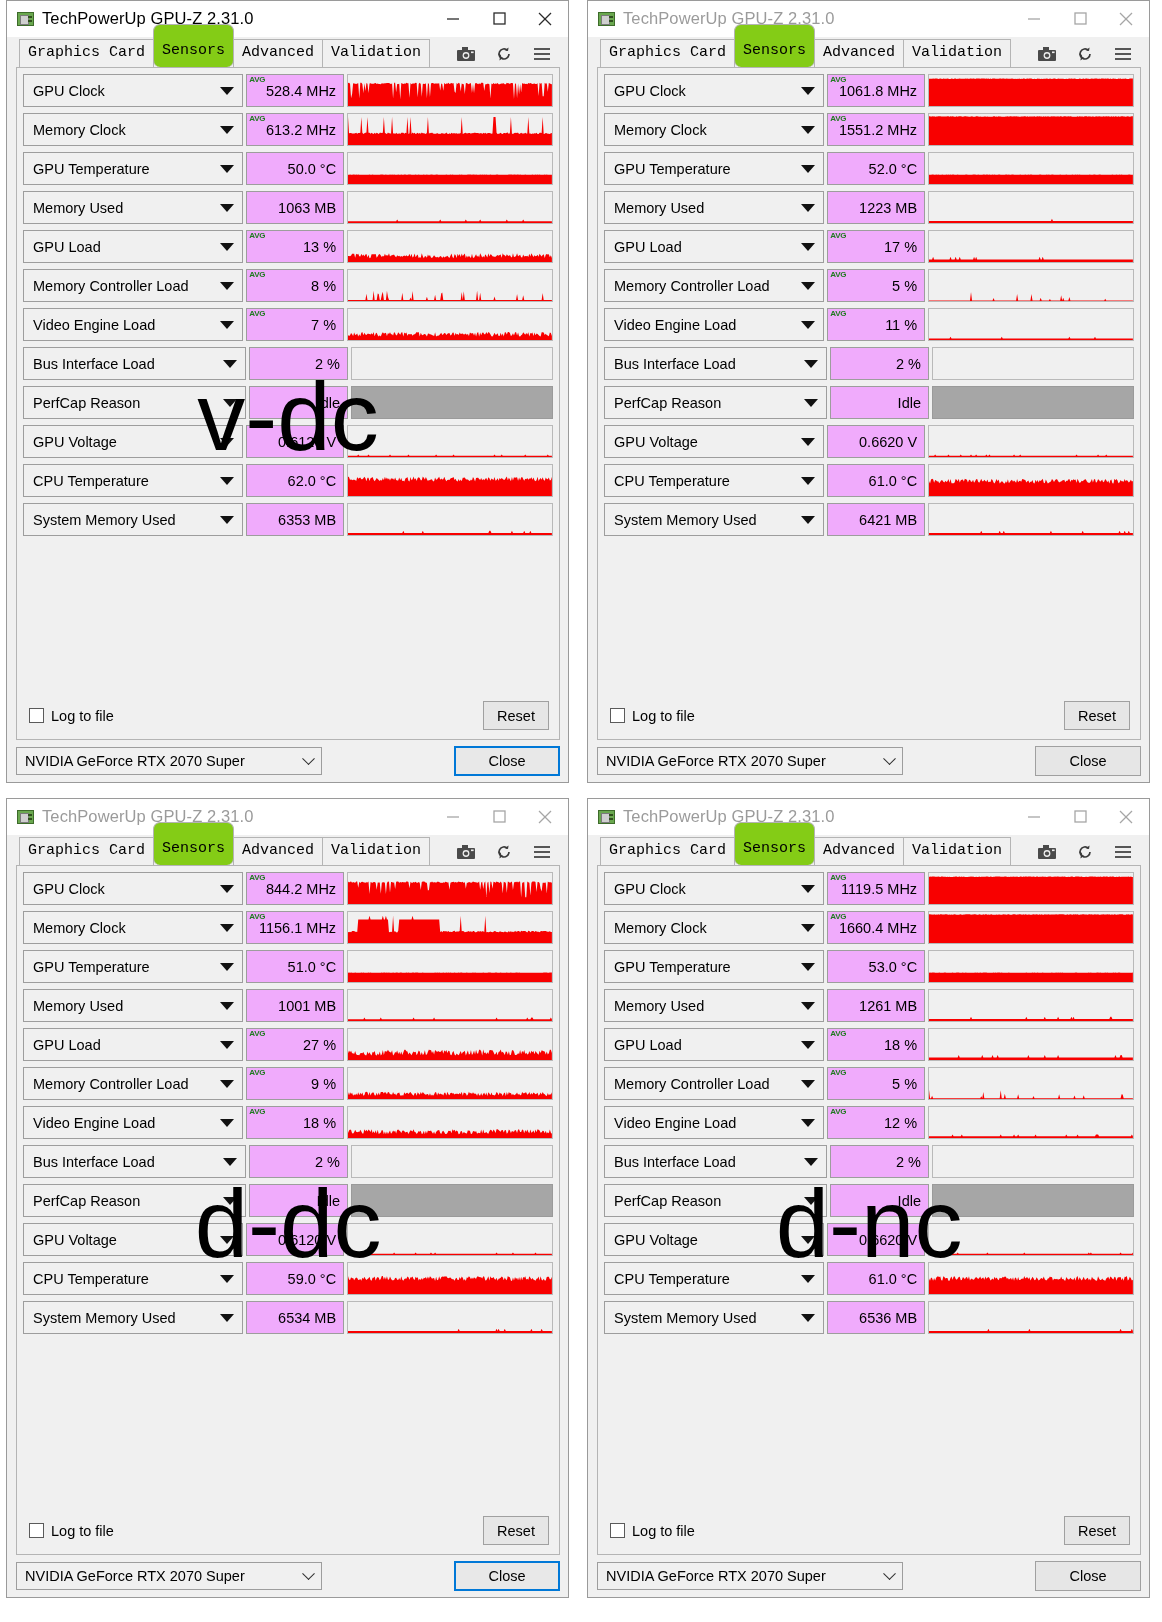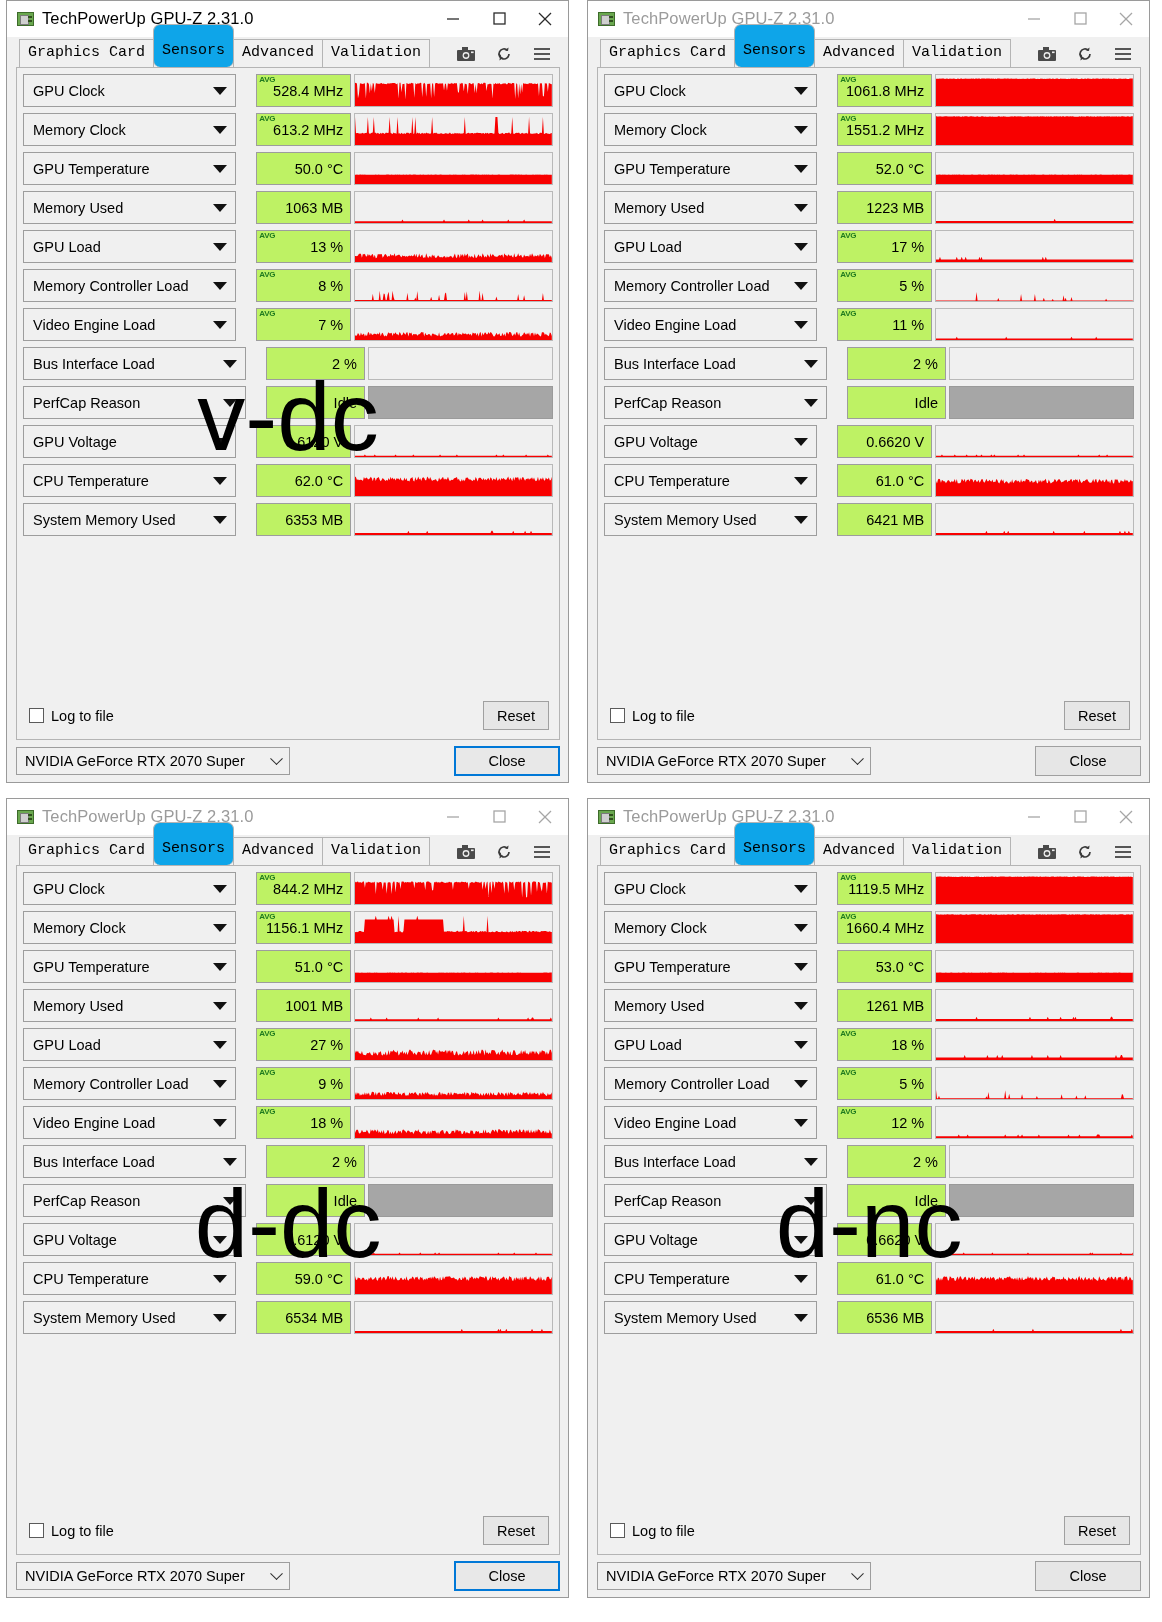--- a/index.html
+++ b/index.html
@@ -92,21 +92,21 @@
     color: #000;
     padding: 3px 8px 4px 8px;
     border: 1px solid #b4b4b4;
     border-bottom: none;
     background: #f0f0f0;
     margin-right: -1px;
     line-height: 20px;
     white-space: nowrap;
   }
   .tab.active {
-    background: #0ea5e9;
+    background: #84cc16;
     position: relative;
     z-index: 3;
     padding-top: 16px;
     padding-bottom: 6px;
     border-color: #b4b4b4;
     border-radius: 7px;
   }
   .toolicons {
     margin-left: auto;
     display: flex; align-items: center;
@@ -148,23 +148,23 @@
   .combo .lbl { white-space: nowrap; }
   .combo .caret {
     margin-left: auto;
     width: 0; height: 0;
     border-left: 7px solid transparent;
     border-right: 7px solid transparent;
     border-top: 8px solid #111;
   }
   .valbox {
     width: 99px;
-    margin-left: 20px;
+    margin-left: 3px;
     border: 1px solid #9d9d9d;
-    background: #bef264;
+    background: #f0abfc;
     position: relative;
     display: flex; align-items: center; justify-content: flex-end;
     padding: 0 7px 0 4px;
     font-size: 14.5px;
     color: #000;
     white-space: nowrap;
   }
   .avg {
     position: absolute;
     left: 2px; top: 1px;
@@ -231,21 +231,21 @@
   
   .winfoot {
     flex: 0 0 42px;
     display: flex;
     align-items: center;
     padding: 0 8px 0 9px;
     gap: 8px;
     background: #f0f0f0;
   }
   .gpusel {
-    width: 274px;
+    width: 306px;
     height: 28px;
     border: 1px solid #9d9d9d;
     background: #f0f0f0;
     display: flex; align-items: center;
     padding: 0 8px 0 8px;
     font-size: 14.5px; color: #000;
   }
   .gpusel .chev {
     margin-left: auto;
     width: 9px; height: 9px;

